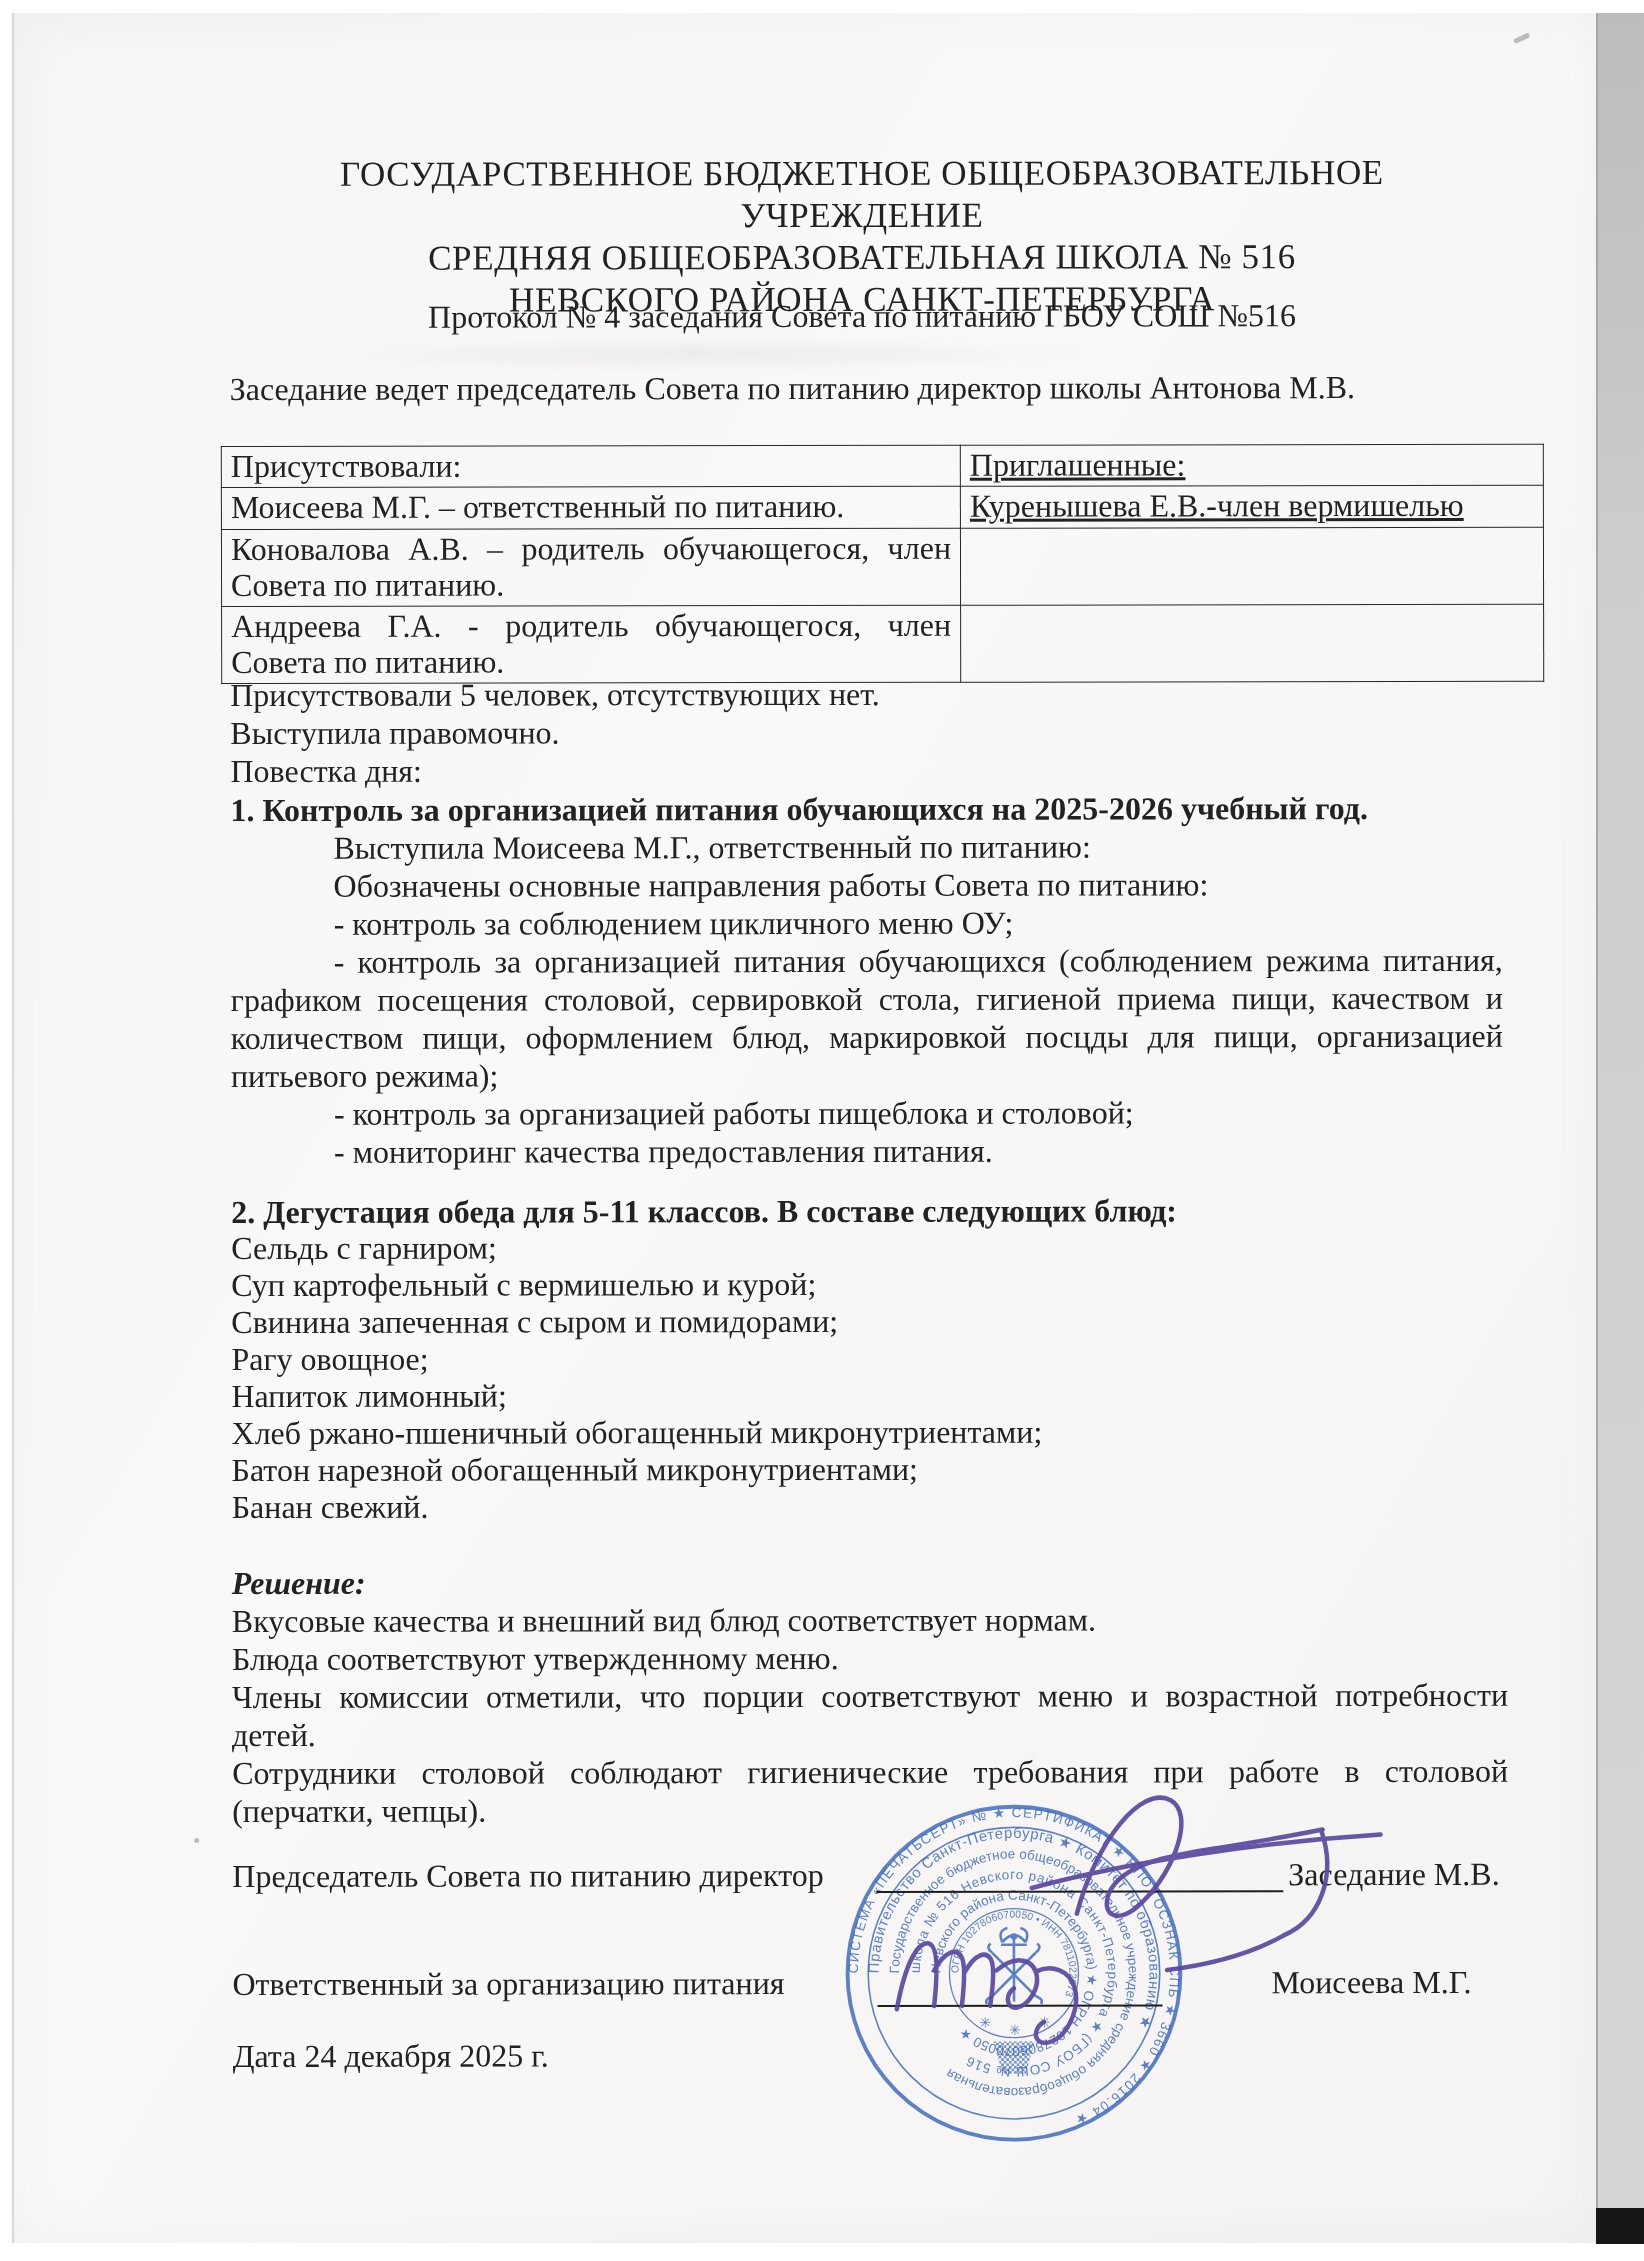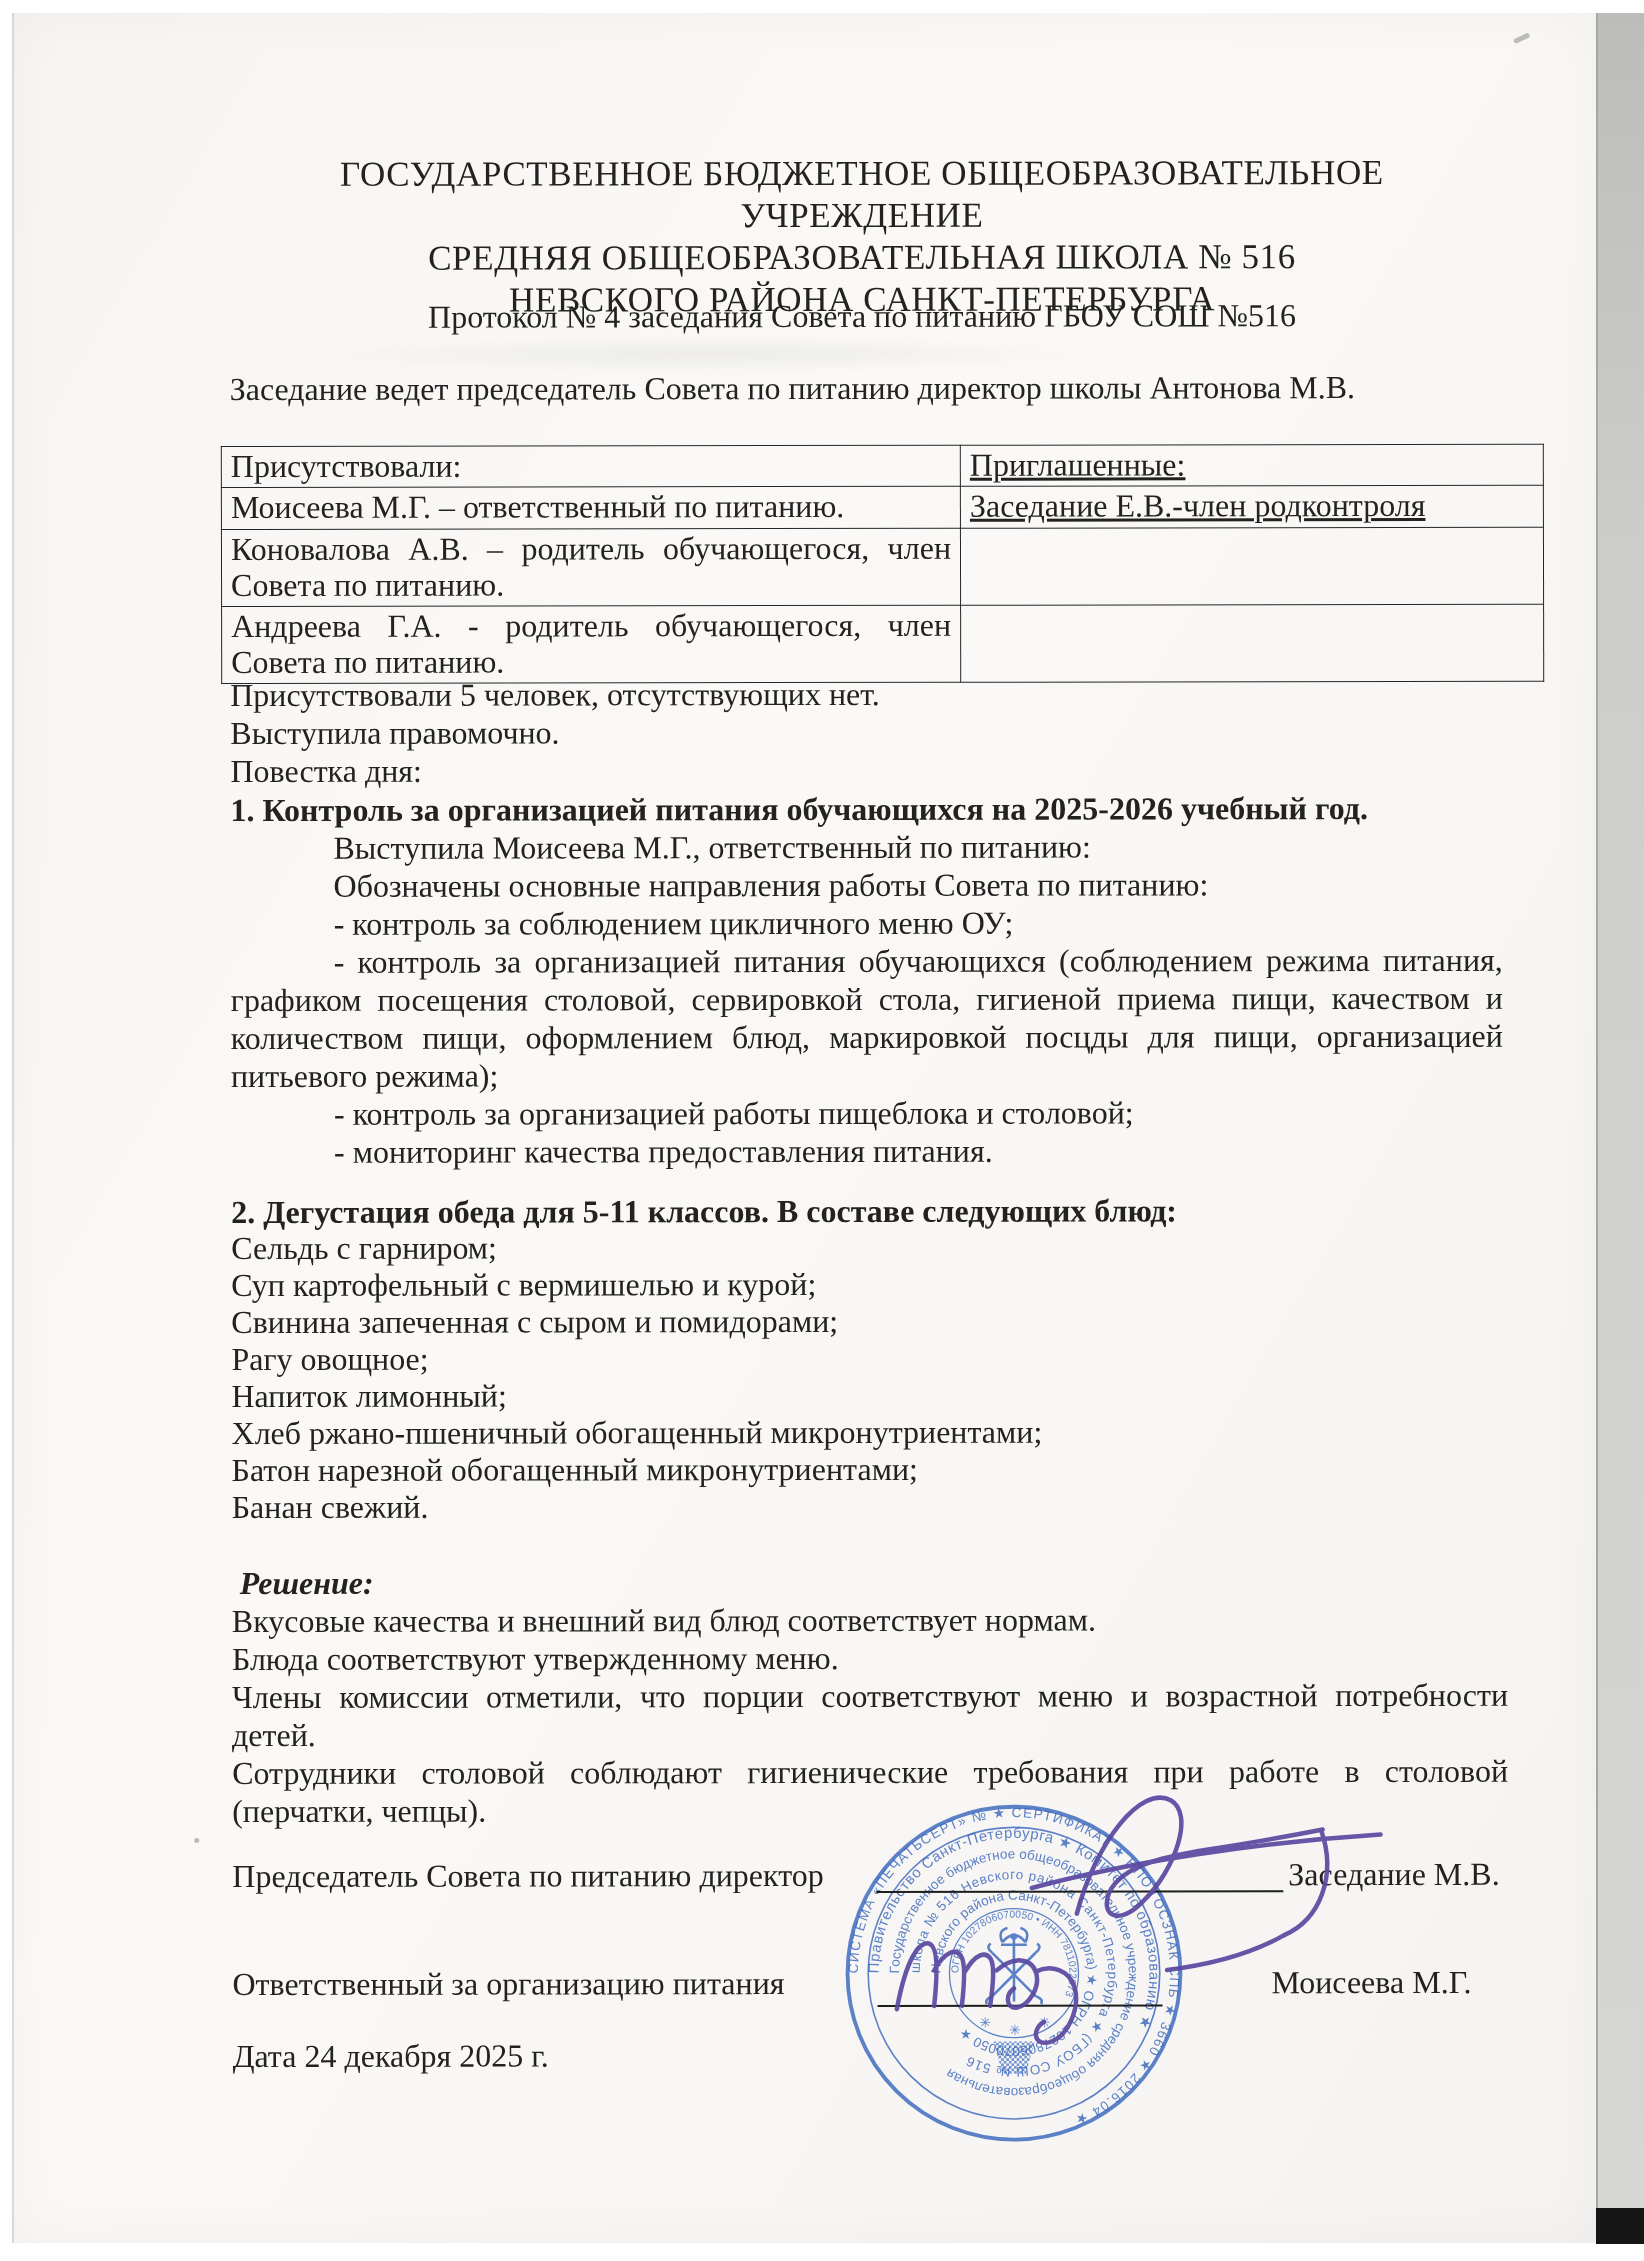--- a/index.html
+++ b/index.html
@@ -25,21 +25,21 @@
   }
   .doc{
     position:absolute;left:0;top:0;width:1644px;height:2261px;
     transform:rotate(-0.1deg);transform-origin:50% 50%;
   }
   .blk{position:absolute;font-size:32px;line-height:38px;white-space:nowrap;}
   .wrap{white-space:normal;}
   .center{text-align:center;white-space:normal;}
   .hdr{font-size:35px;line-height:42px;letter-spacing:0.6px;}
   .bold{font-weight:bold;}
-  .ital{font-style:italic;margin-left:8px;}
+  .ital{font-style:italic;}
   .und{}
   .just{text-align:justify;}
   .ind{text-indent:103px;}
   .smudge{
     position:absolute;left:335px;top:338px;width:747px;height:32px;
     background:radial-gradient(ellipse at center,rgba(140,140,140,0.13),rgba(140,140,140,0) 75%);
     filter:blur(3.9px);
   }
   .speck{position:absolute;background:#8a8a88;border-radius:50%;opacity:.55;}
   table.att{
@@ -86,21 +86,21 @@
   <div class="blk" style="left:231px;top:369px;">Заседание ведет председатель Совета по питанию директор школы Антонова М.В.</div>
 
   <table class="att">
     <tbody>
         <tr class="r1">
       <td class="c1">Присутствовали:</td>
       <td class="c2">Приглашенные:</td>
     </tr>
     <tr class="r2">
       <td class="c1">Моисеева М.Г. – ответственный по питанию.</td>
-      <td class="c2">Заседание Е.В.-член родконтроля</td>
+      <td class="c2">Куренышева Е.В.-член вермишелью</td>
     </tr>
     <tr class="r3">
       <td class="c1 jcell">Коновалова А.В. – родитель обучающегося, член Совета по питанию.</td>
       <td class="c2"></td>
     </tr>
     <tr class="r4">
       <td class="c1 jcell">Андреева Г.А. - родитель обучающегося, член Совета по питанию.</td>
       <td class="c2"></td>
     </tr>
   </tbody>

